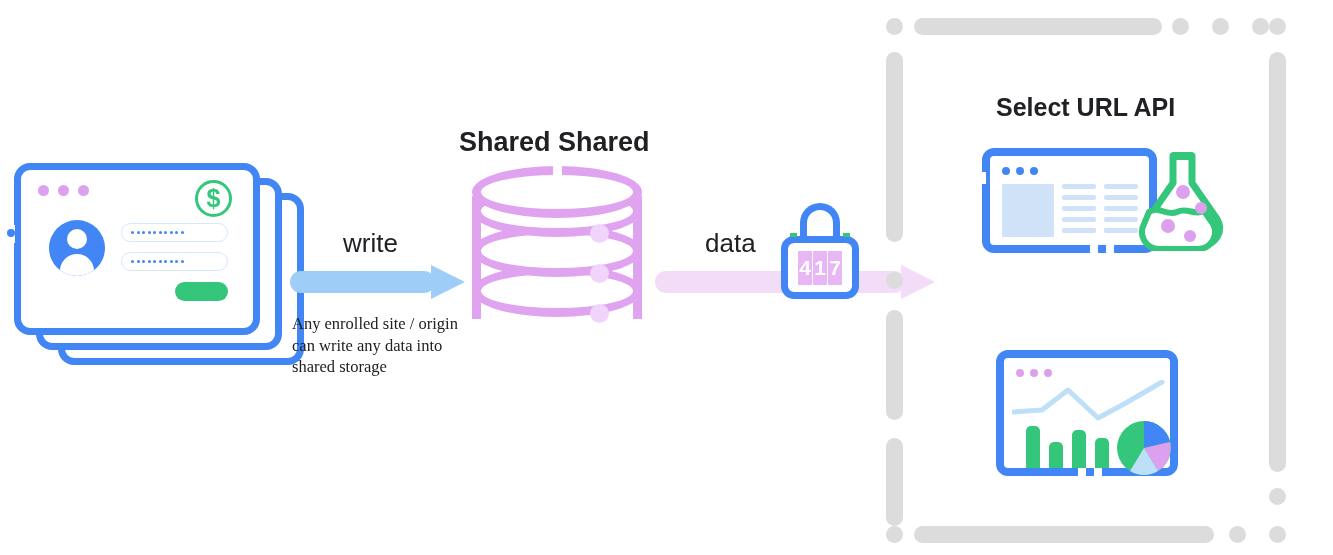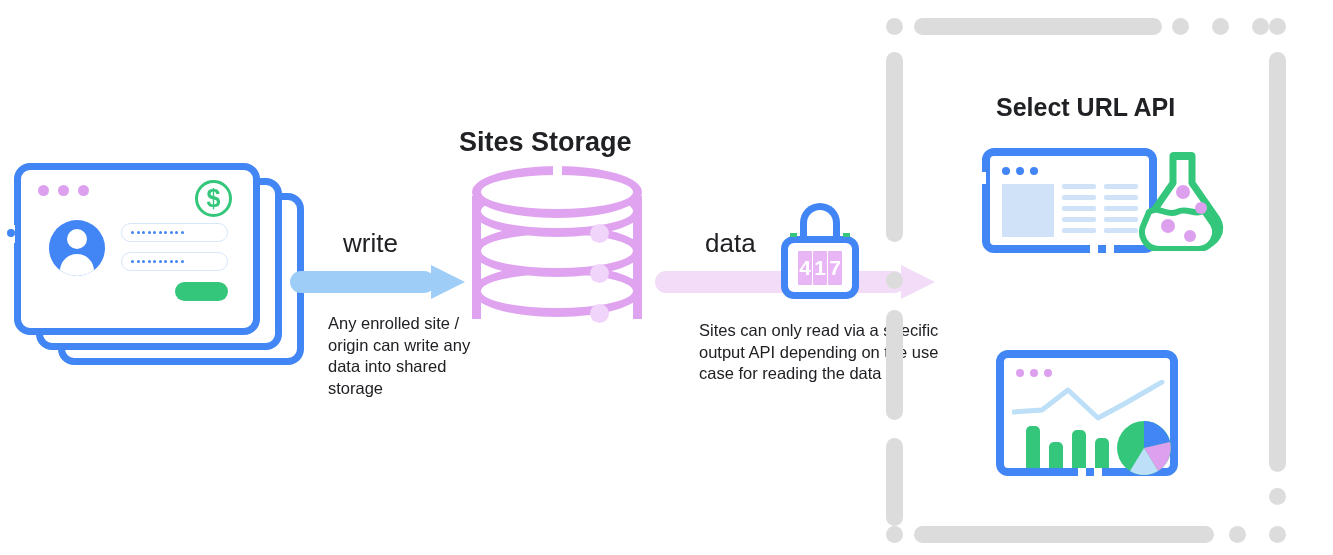--- a/index.html
+++ b/index.html
@@ -122,22 +122,21 @@
     font-size: 26px;
     color: #202124;
     font-family: "Liberation Sans", sans-serif;
     white-space: nowrap;
   }
   .caption {
     position: absolute;
     font-size: 16.5px;
     line-height: 1.31;
     color: #202124;
-    font-family: Liberation Sans, sans-serif;
-    margin-left: 36px;
+    font-family: Liberation Serif, serif;
   }
   .section-title {
     position: absolute;
     font-size: 27px;
     font-weight: bold;
     color: #202124;
     white-space: nowrap;
     font-family: "Liberation Sans", sans-serif;
   }
   .api-title {
@@ -303,21 +302,21 @@
     <div class="card-notch-dot"></div>
   </div>
 
   <div class="flow-label" style="left:343px; top:228px;text-align:right;">write</div>
   <div class="arrow-wrap" style="left:290px; top:264px; width:175px; height:36px;">
     <div class="arrow-shaft" style="width:145px; background:#9ECEF8;"></div>
     <div class="arrow-head" style="left:141px; border-left:34px solid #9ECEF8;"></div>
   </div>
   <div class="caption" style="left:292px; top:313px; width:175px;">Any enrolled site / origin can write any data into shared storage</div>
 
-  <div class="section-title" style="left:459px; top:127px;">Sites Storage</div>
+  <div class="section-title" style="left:459px; top:127px;">Shared Shared</div>
 
   <div class="abs" id="database">
     <div class="db-side"></div>
     <div class="db-band" style="top:95px;"></div>
     <div class="db-band" style="top:55px;"></div>
     <div class="db-band" style="top:15px;"></div>
     <div class="db-band" style="top:-4px;"></div>
     <div class="db-top-gap"></div>
     <div class="db-tier-dot" style="top:54px;"></div>
     <div class="db-tier-dot" style="top:94px;"></div>
@@ -334,21 +333,20 @@
     <div class="lock-shackle"></div>
     <div class="lock-body">
       <span class="lock-digit">4</span>
       <span class="lock-digit">1</span>
       <span class="lock-digit">7</span>
     </div>
     <span class="lock-dash" style="left:9px;"></span>
     <span class="lock-dash" style="left:62px;"></span>
   </div>
 
-  <div class="caption" style="left:663px; top:320px; width:240px;">Sites can only read via a specific output API depending on the use case for reading the data</div>
 
   <div class="abs" id="api-frame">
 
     <span class="gray-dot" style="left:0px;  top:8px;"></span>
     <span class="gray-seg" style="left:28px; top:8px; width:248px; height:17px; border-radius:9px;"></span>
     <span class="gray-dot" style="left:286px; top:8px;"></span>
     <span class="gray-dot" style="left:326px; top:8px;"></span>
     <span class="gray-dot" style="left:366px; top:8px;"></span>
 
     <span class="gray-seg" style="left:0px; top:42px; width:17px; height:190px; border-radius:9px;"></span>

